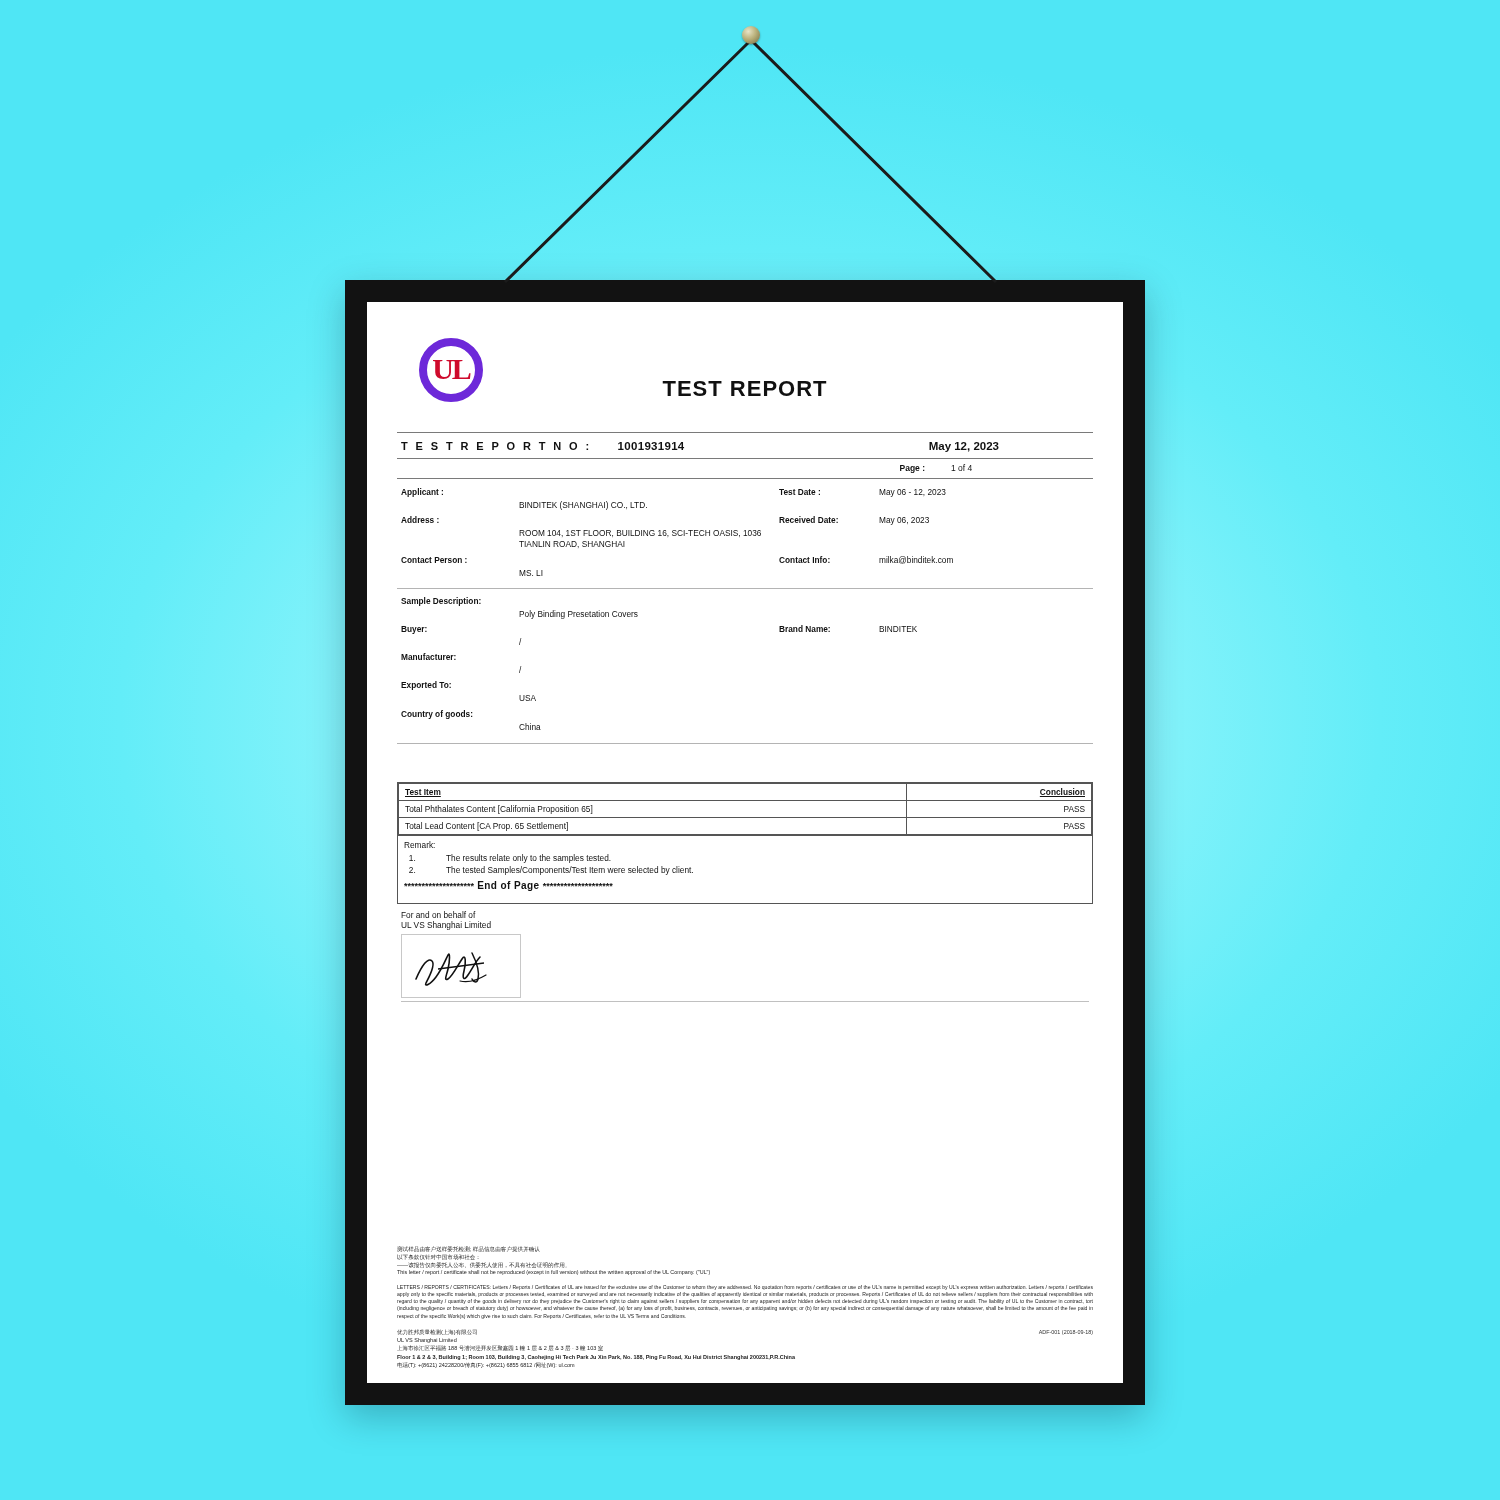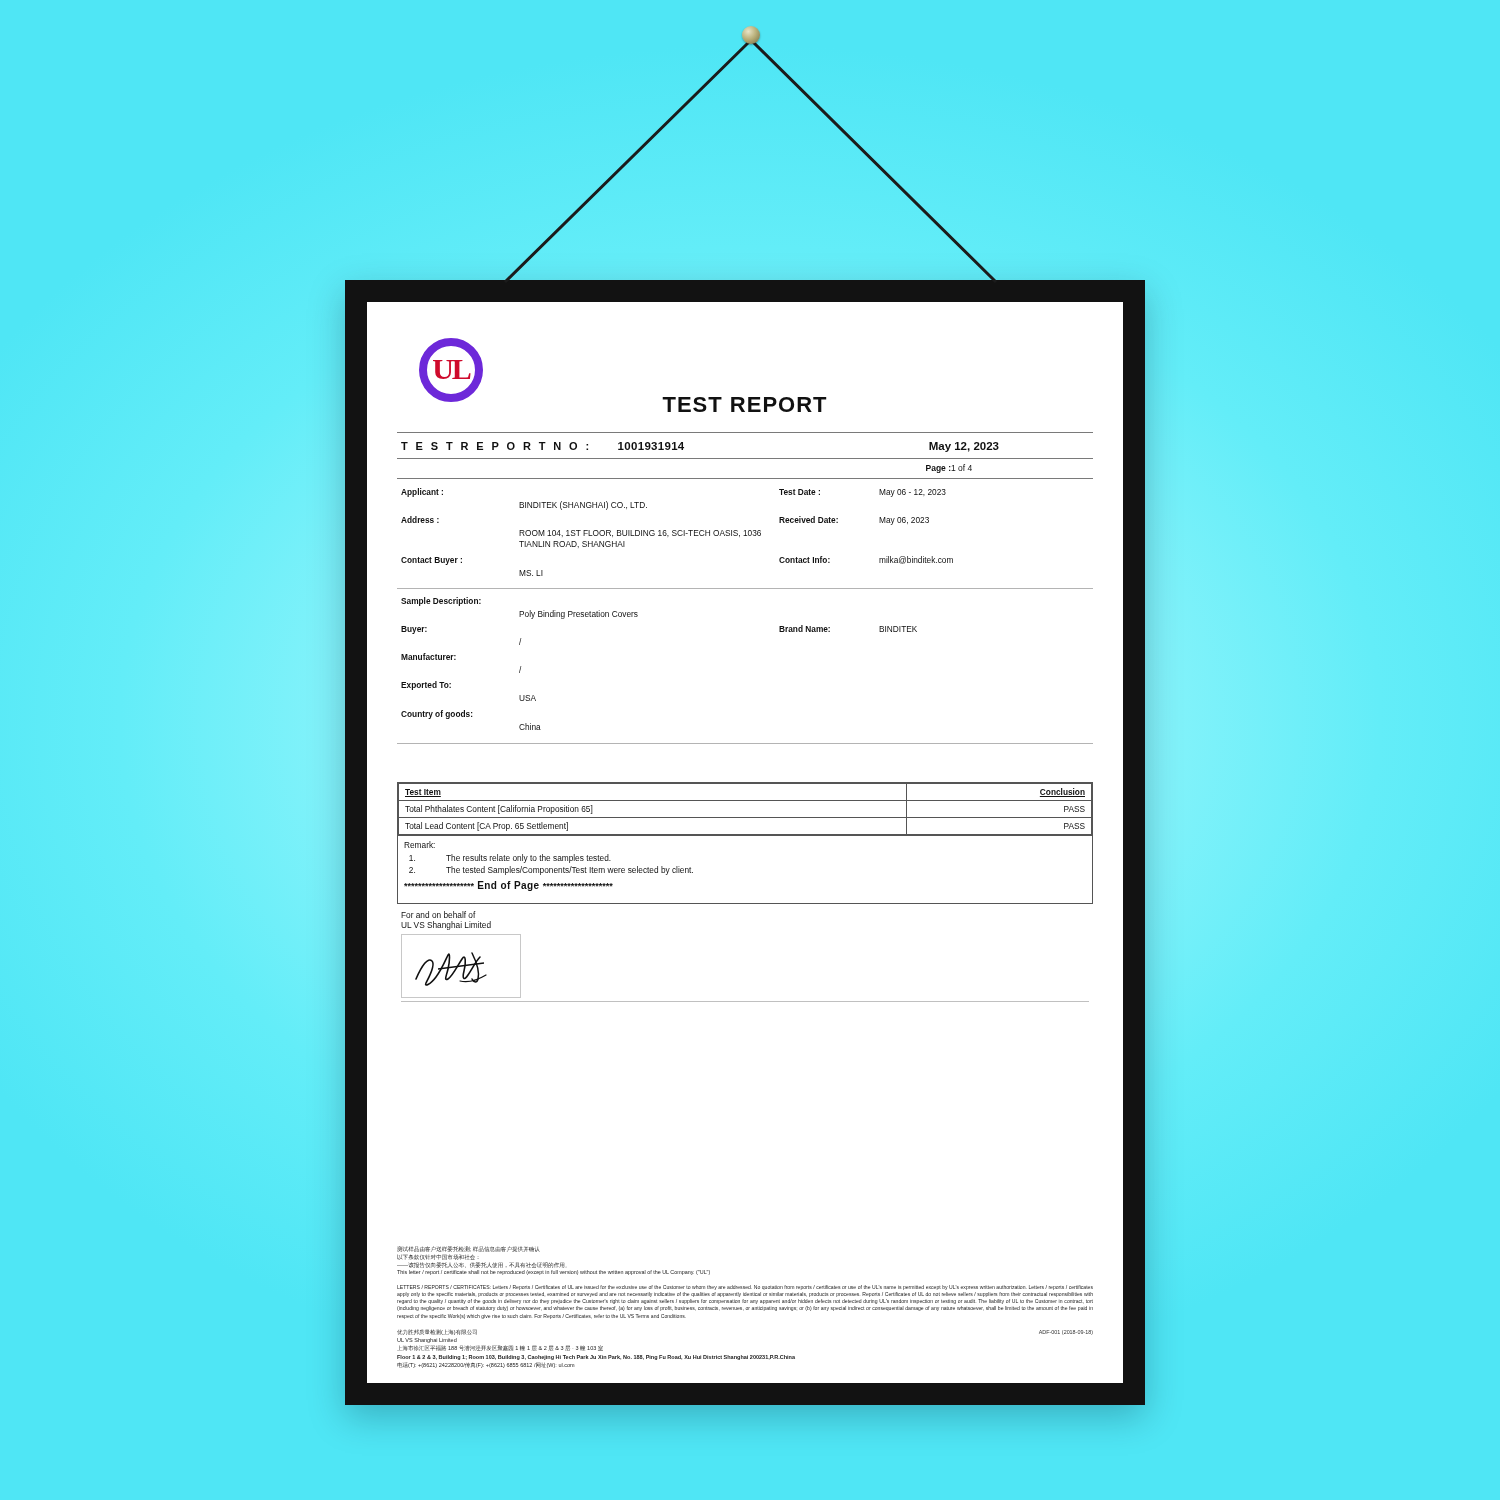--- a/index.html
+++ b/index.html
@@ -87,21 +87,21 @@
     font-family: "Liberation Serif", serif;
     font-weight: bold;
     font-size: 30px;
     letter-spacing: -2px;
   }
   .ul-logo span { transform: translateY(-1px); }
   .report-title {
     position: absolute;
     left: 0;
     right: 0;
-    top: 64px;
+    top: 48px;
     text-align: center;
     font-size: 22px;
     font-weight: bold;
     letter-spacing: 1px;
     font-family: "Liberation Sans", sans-serif;
   }
   .hr {
     border: 0;
     border-top: 1px solid #7a7a7a;
     margin: 0;
@@ -134,20 +134,21 @@
     margin-right: 90px;
   }
   .page-row {
     display: flex;
     padding: 4px 4px 5px 4px;
     font-size: 8.5px;
   }
   .page-label {
     margin-left: auto;
     font-weight: bold;
+    margin-right: 26px;
   }
   .page-value {
     width: 110px;
     margin-right: 28px;
   }
 
   
   .info-block {
     padding: 8px 4px 5px 4px;
   }
@@ -326,21 +327,21 @@
           <span class="lbl2">Test Date :</span>
           <span class="val2">May 06 - 12, 2023</span>
         </div>
         <div class="info-row">
           <span class="lbl">Address :</span>
           <span class="val">ROOM 104, 1ST FLOOR, BUILDING 16, SCI-TECH OASIS, 1036 TIANLIN ROAD, SHANGHAI</span>
           <span class="lbl2">Received Date:</span>
           <span class="val2">May 06, 2023</span>
         </div>
         <div class="info-row">
-          <span class="lbl">Contact Buyer :</span>
+          <span class="lbl">Contact Person :</span>
           <span class="val">MS. LI</span>
           <span class="lbl2">Contact Info:</span>
           <span class="val2">milka@binditek.com</span>
         </div>
       </div>
 
       <hr class="hr-thin">
 
       <div class="info-block2">
         <div class="info-row">

